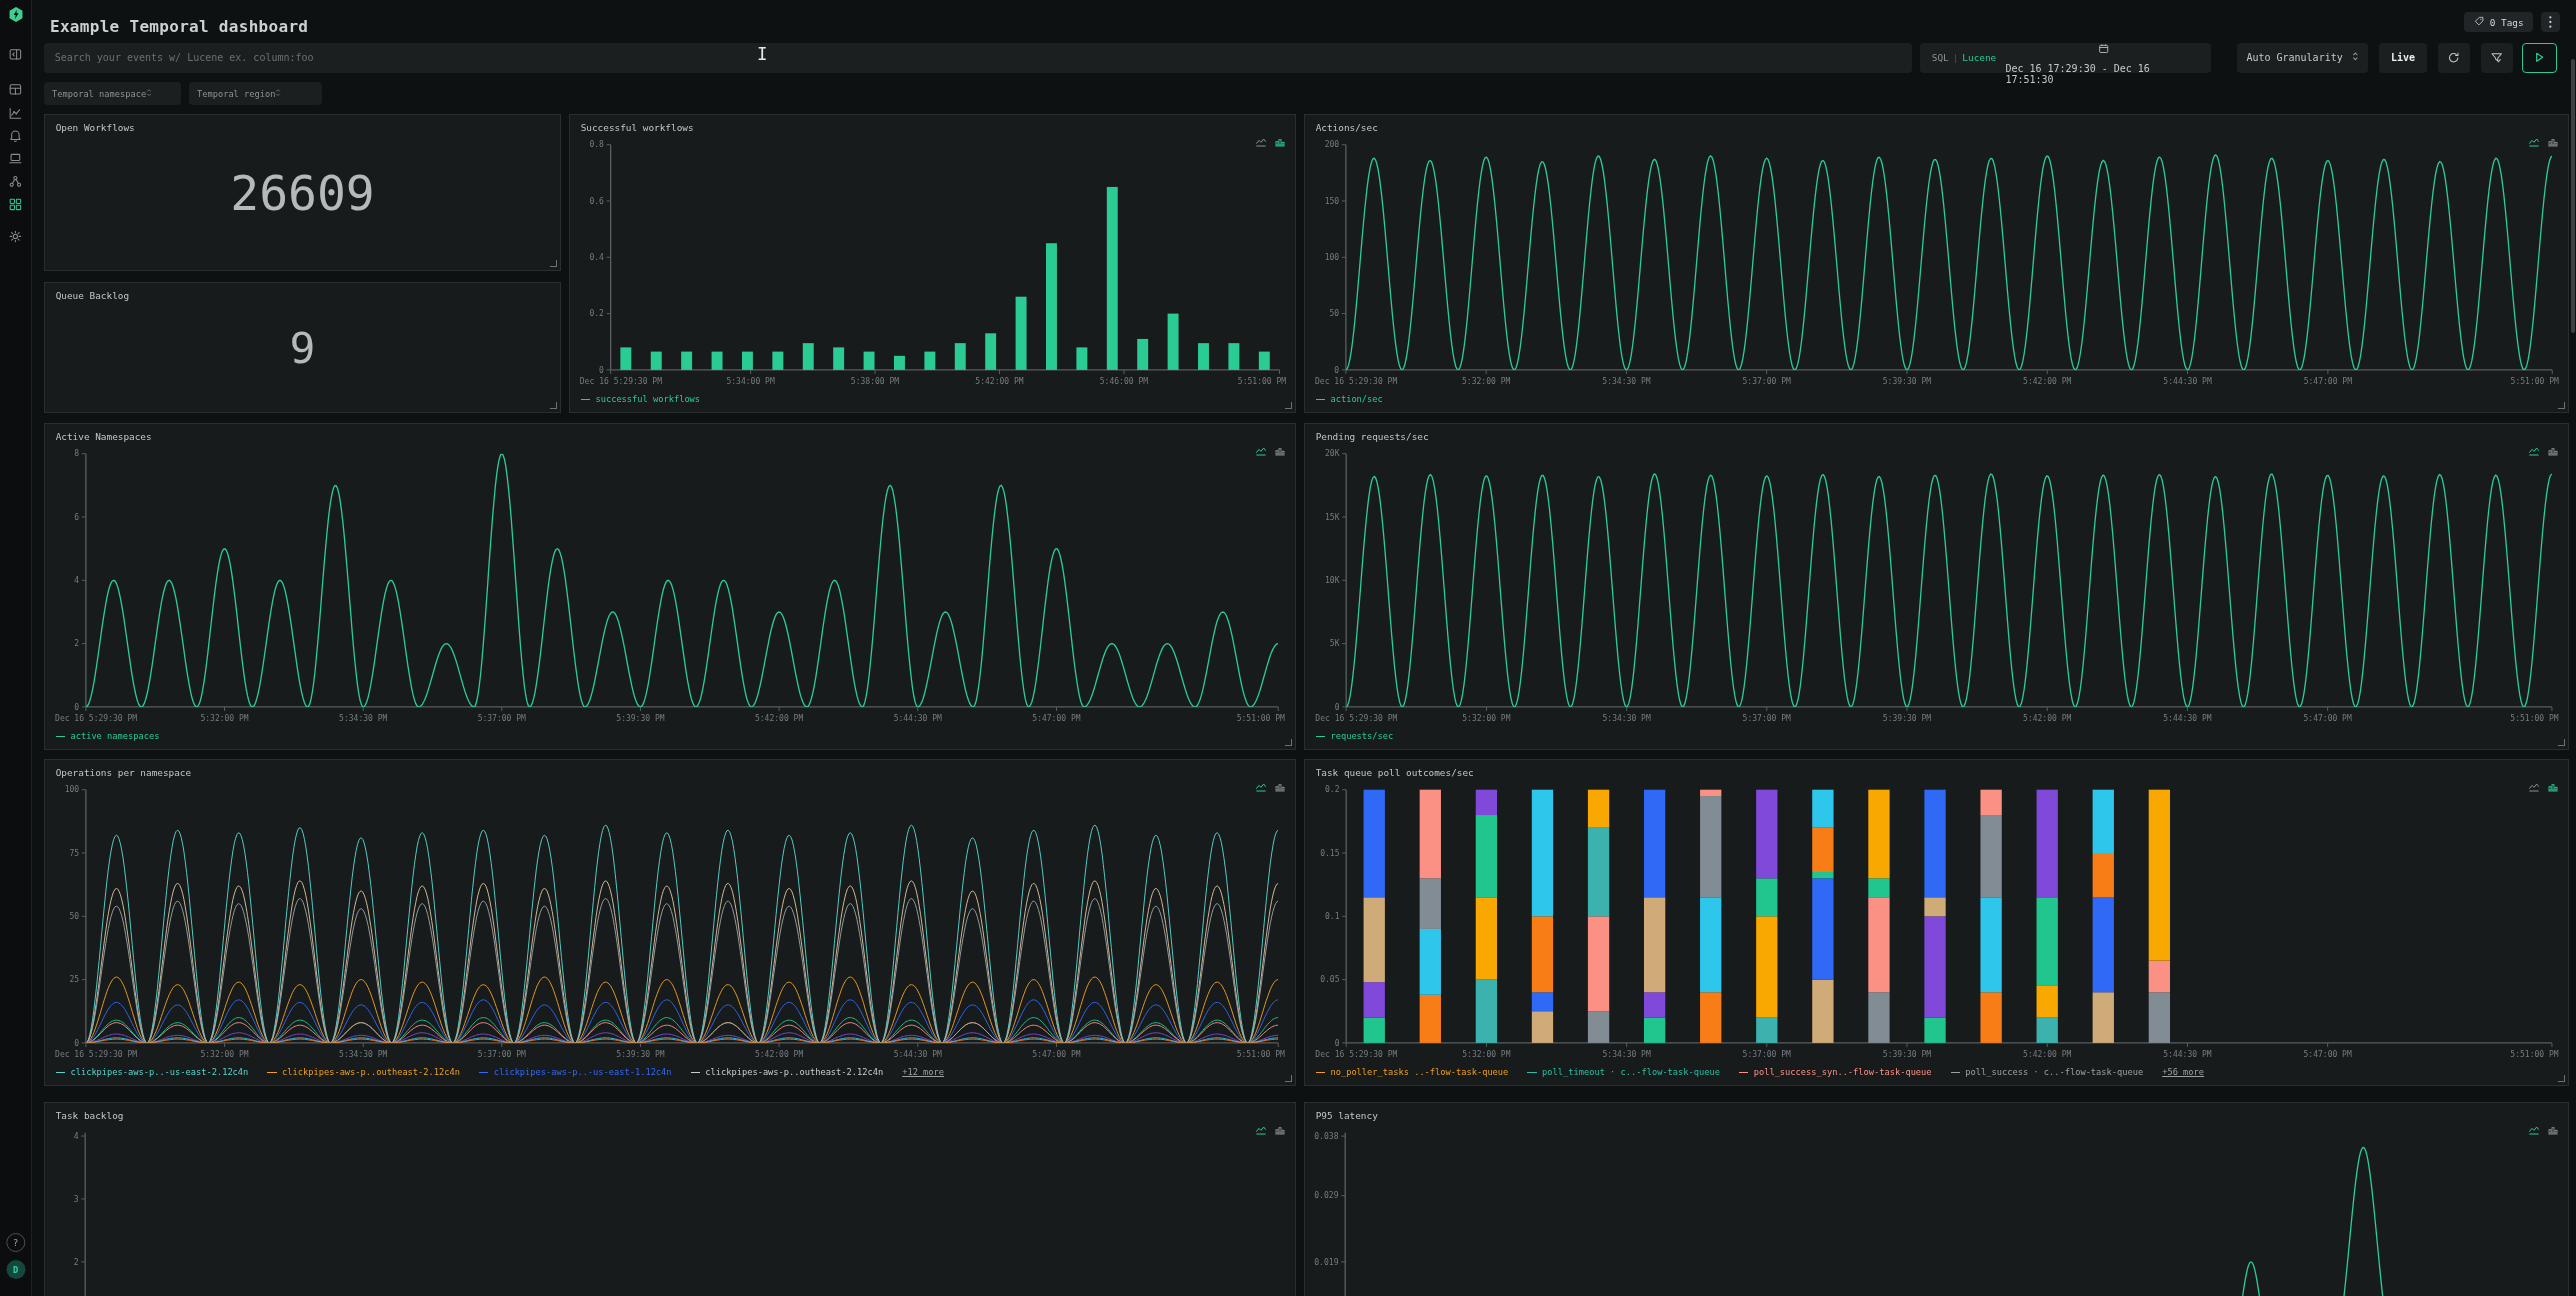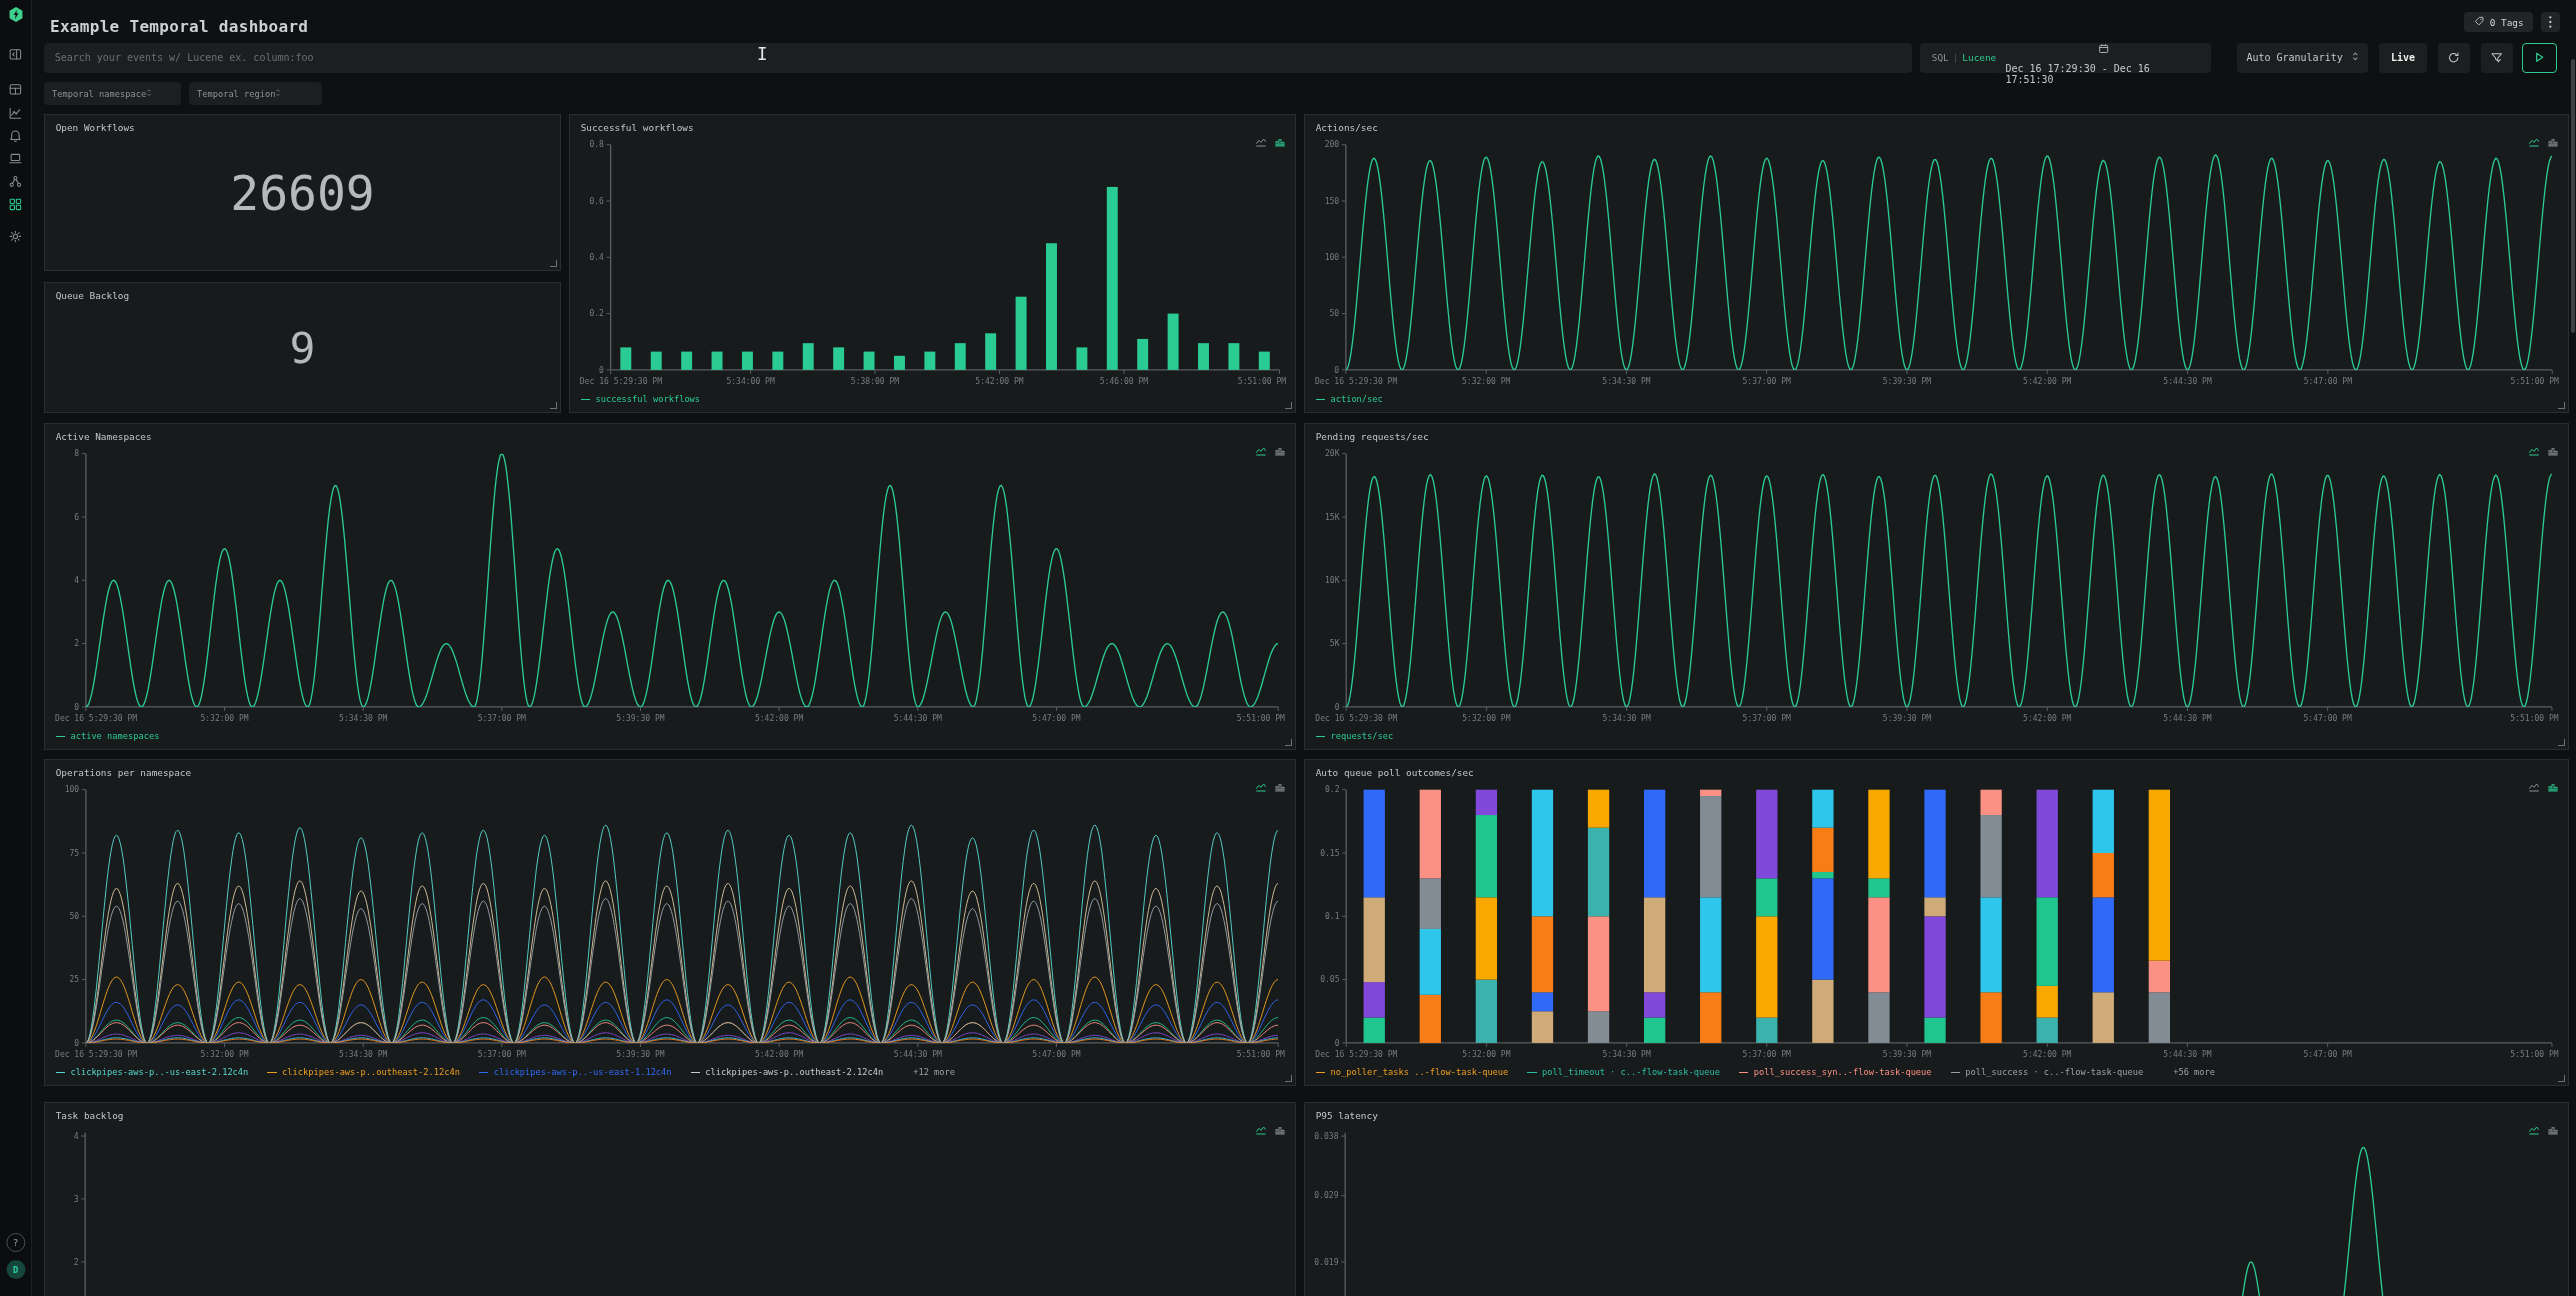--- a/index.html
+++ b/index.html
@@ -39,21 +39,21 @@
         padding:0 8px;font-size:8.7px;color:#8b9295;box-sizing:border-box;cursor:pointer;}
   
   .panel{position:absolute;background:#181b1c;border:0.7px solid #2a2e30;border-radius:0;box-sizing:border-box;}
   .panel-title{position:absolute;left:10.7px;top:6.7px;font-size:9.4px;color:#c3c7c9;z-index:2;}
   .big-number{position:absolute;inset:0;display:flex;align-items:center;justify-content:center;font-size:48px;color:#b5b9bb;}
   .chart{position:absolute;left:8px;right:8px;top:23px;bottom:23px;}
   .chart svg{display:block;}
   .legend{position:absolute;left:10.7px;bottom:5.4px;height:14.8px;display:flex;gap:19px;align-items:center;font-size:8.7px;}
   .legend .li{display:flex;align-items:center;gap:5.4px;}
   .legend .dash{width:9.4px;height:1.3px;display:inline-block;}
-  .legend .more{color:#9aa1a6;cursor:pointer;margin-left:11px;}
+  .legend .more{color:#9aa1a6;text-decoration:underline;cursor:pointer;}
   .ctype{position:absolute;right:9.4px;top:21.5px;display:flex;gap:6.7px;z-index:2;}
   .ctype svg{cursor:pointer;}
   .resize-h{position:absolute;right:3.4px;bottom:3.4px;width:6px;height:6px;border-right:1.3px solid #6b7275;border-bottom:1.3px solid #6b7275;cursor:nwse-resize;}
   
   .scroll-thumb{position:absolute;right:0.7px;top:59px;width:4px;height:274px;background:#3c4144;border-radius:2px;cursor:pointer;}
   .ibeam{position:absolute;left:757px;top:44px;color:#e3e5e6;font-size:17.4px;pointer-events:none;}
 </style>
 </head>
 <body>
 
@@ -561,21 +561,21 @@
         <span class="li">
           <span class="dash" style="background: rgb(200, 205, 208);"></span>
           <span class="lbl" style="color: rgb(200, 205, 208);">clickpipes-aws-p..outheast-2.12c4n</span>
         </span>
         <span class="more">+12 more</span>
       </div>
     <div class="resize-h"></div>
   </section>
 
   <section class="panel" style="left:1304px;top:759px;width:1265px;height:327px">
-    <div class="panel-title">Auto queue poll outcomes/sec</div>
+    <div class="panel-title">Task queue poll outcomes/sec</div>
     <div class="ctype">
         <svg width="12" height="10.7" viewBox="0 0 18 16">
        <polyline points="2,10 6,5 9,8 13,3 16,7" fill="none" stroke="#8b9295" stroke-width="1.5"></polyline>
        <line x1="2" y1="13.5" x2="16" y2="13.5" stroke="#8b9295" stroke-width="1.5"></line>
         </svg>
      <svg width="12" height="10.7" viewBox="0 0 18 16">
        <rect x="3" y="7" width="3" height="5" fill="none" stroke="#2bcb94" stroke-width="1.4"></rect>
        <rect x="7.5" y="4" width="3" height="8" fill="none" stroke="#2bcb94" stroke-width="1.4"></rect>
        <rect x="12" y="8" width="3" height="4" fill="none" stroke="#2bcb94" stroke-width="1.4"></rect>
        <line x1="2" y1="13.5" x2="16" y2="13.5" stroke="#2bcb94" stroke-width="1.4"></line>

